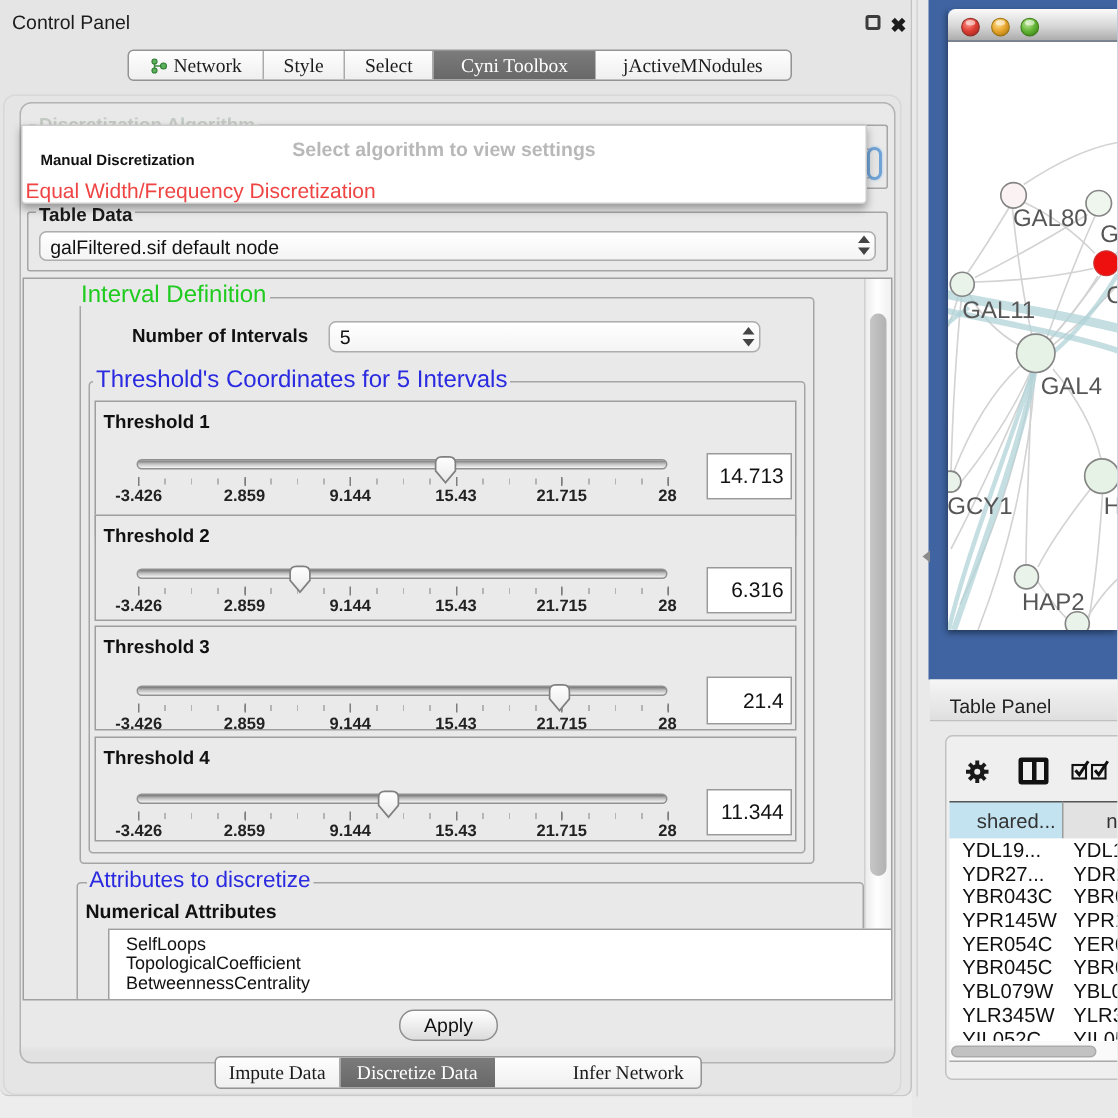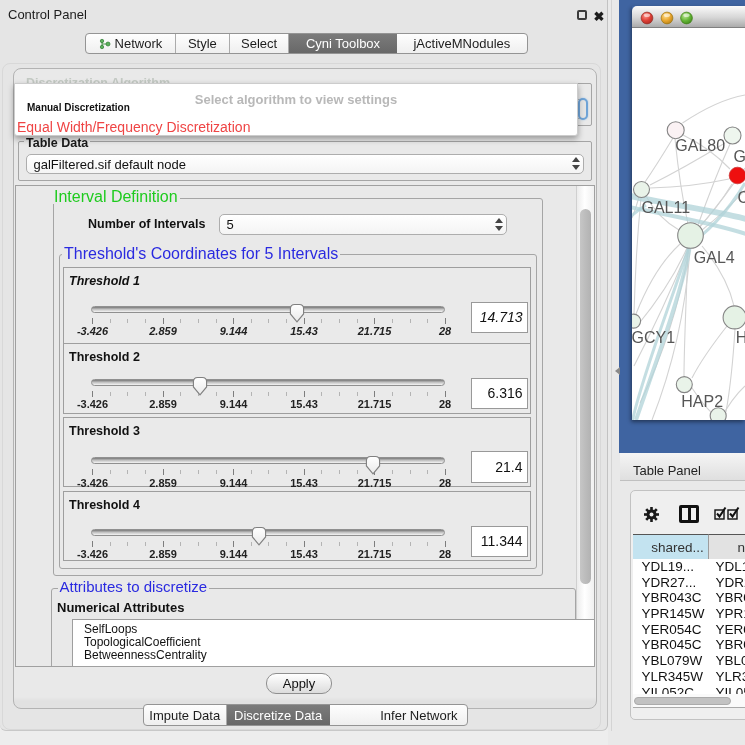--- a/index.html
+++ b/index.html
@@ -9,21 +9,21 @@
 .bold { font-weight:bold; }
 
 #leftwin { left:0; top:0; width:608px; height:731px; background:#e5e5e5;
   border-right:1px solid #c2c2c2; border-bottom:1px solid #c8c8c8;
   border-bottom-left-radius:6px; border-bottom-right-radius:6px; }
 #title { left:8px; top:7px; font-size:13px; color:#1c1c1c; }
 #winbtn-sq { left:577px; top:10px; width:10px; height:10px; border:2px solid #3c3c3c; border-radius:2px; }
 #winbtn-x { left:593.5px; top:8.5px; font-size:13px; font-weight:bold; color:#1c1c1c; }
 
 .seg { border:1px solid #949494; border-radius:4px;
-  background:linear-gradient(#fefefe,#efefef); display:flex; overflow:hidden; }
+  background:linear-gradient(#fefefe,#efefef); display:flex; overflow:hidden;font-family:Liberation Serif, serif; }
 .seg .it { font-size:13px; color:#1c1c1c; display:flex; align-items:center; justify-content:center;
   border-right:1px solid #ababab; height:100%; }
 .seg .it:last-child { border-right:none; }
 .seg .sel { background:linear-gradient(#7b7b7b,#686868); color:#fff; border-right:none; }
 #toptabs { left:85px; top:33px; width:443px; height:21px; }
 #bottabs { left:143px; top:704px; width:325px; height:22px; }
 
 #outerpanel { left:2px; top:63px; width:599px; height:667px; border:1px solid #d8d8d8; border-radius:8px; }
 #innerpanel { left:13px; top:68px; width:584px; height:641px; border:1px solid #b3b3b3; border-radius:8px;
   background:linear-gradient(#e9e9e9 0px, #e9e9e9 628px, #e1e1e1 632px, #e1e1e1 100%); }
@@ -162,21 +162,21 @@
       <span class="txt">5</span>
     </div>
   <div class="abs arrows" style="left:479px; top:31.5px;">
       <div class="up"></div>
       <div class="dn"></div>
     </div>
 
   <div class="abs grp" style="left:43px; top:68px; width:478px; height:315px; border-radius:3px;"></div>
   <div class="abs grptitle" style="left:46px; top:59.5px; color:#2a2ae0; font-size:16px;">Threshold's Coordinates for 5 Intervals</div>
 
-    <div class="throw" style="top:81px; height:91px;font-style:italic;">
+    <div class="throw" style="top:81px; height:91px;">
     <div class="thlabel">Threshold 1</div>
     <div class="track" style="top:37.5px;"></div>
     <div class="ticks-min" style="top:50.5px;"></div>
     <div class="tick-maj" style="left:28px; top:49.5px;"></div>
     <div class="tick-maj" style="left:98.5px; top:49.5px;"></div>
     <div class="tick-maj" style="left:169px; top:49.5px;"></div>
     <div class="tick-maj" style="left:239.5px; top:49.5px;"></div>
     <div class="tick-maj" style="left:310px; top:49.5px;"></div>
     <div class="tick-maj" style="left:380.5px; top:49.5px;"></div>
     <span class="tlab" style="left:28.5px; top:57.0px;">-3.426</span>

